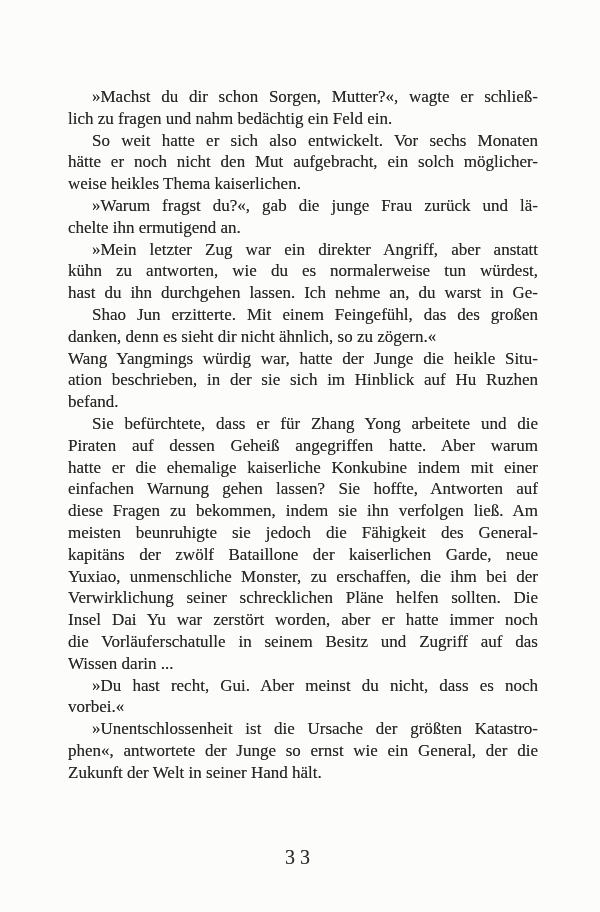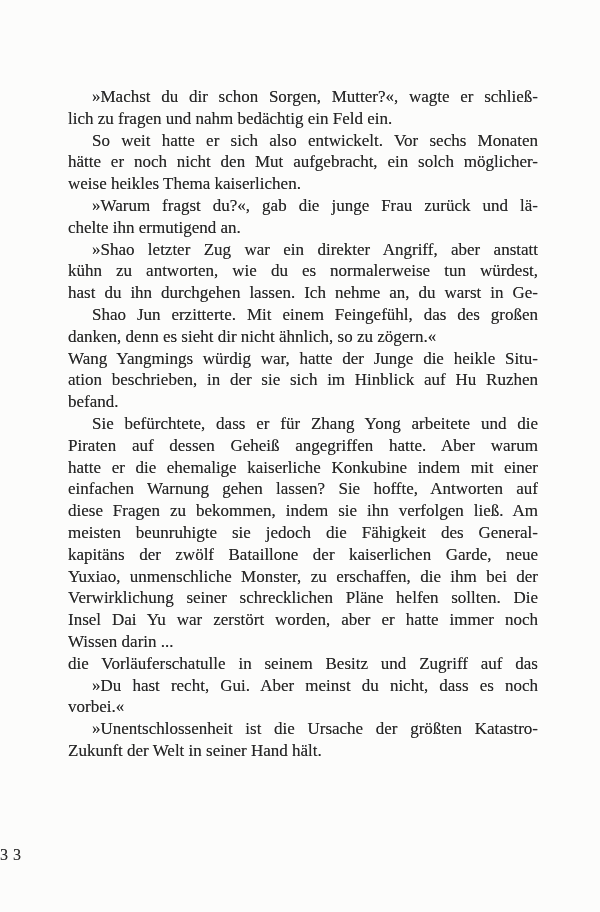--- a/index.html
+++ b/index.html
@@ -41,57 +41,59 @@
   .line.indent {
     text-indent: 24px;
   }
   .italic {
   }
   .folio {
     position: absolute;
     left: 0;
     top: 846px;
     width: 600px;
-    font-size: 16px;
+    text-align: center;
+    font-size: 20px;
     letter-spacing: 5px;
     color: #2e2e2e;
     text-shadow: 0 0 0.4px rgba(40,40,40,0.5);
   }
 </style>
 </head>
 <body>
 
 <div class="page">
   <main class="text-block">
       <div class="line indent just"><span>»Machst du dir schon Sorgen, Mutter?«, wagte er schließ-</span></div>
       <div class="line"><span>lich zu fragen und nahm bedächtig ein Feld ein.</span></div>
       <div class="line indent just"><span>So weit hatte er sich also entwickelt. Vor sechs Monaten</span></div>
       <div class="line just"><span>hätte er noch nicht den Mut aufgebracht, ein solch möglicher-</span></div>
       <div class="line"><span>weise heikles Thema kaiserlichen.</span></div>
       <div class="line indent just"><span>»Warum fragst du?«, gab die junge Frau zurück und lä-</span></div>
       <div class="line"><span>chelte ihn ermutigend an.</span></div>
-      <div class="line indent just"><span>»Shao letzter Zug war ein direkter Angriff, aber anstatt</span></div>
+      <div class="line indent just"><span>»Mein letzter Zug war ein direkter Angriff, aber anstatt</span></div>
       <div class="line just"><span>kühn zu antworten, wie du es normalerweise tun würdest,</span></div>
       <div class="line just"><span>hast du ihn durchgehen lassen. Ich nehme an, du warst in Ge-</span></div>
       <div class="line indent just"><span>Shao Jun erzitterte. Mit einem Feingefühl, das des großen</span></div>
       <div class="line"><span>danken, denn es sieht dir nicht ähnlich, so zu zögern.«</span></div>
       <div class="line just"><span>Wang Yangmings würdig war, hatte der Junge die heikle Situ-</span></div>
       <div class="line just"><span>ation beschrieben, in der sie sich im Hinblick auf Hu Ruzhen</span></div>
       <div class="line"><span>befand.</span></div>
       <div class="line indent just"><span>Sie befürchtete, dass er für Zhang Yong arbeitete und die</span></div>
       <div class="line just"><span>Piraten auf dessen Geheiß angegriffen hatte. Aber warum</span></div>
       <div class="line just"><span>hatte er die ehemalige kaiserliche Konkubine indem mit einer</span></div>
       <div class="line just"><span>einfachen Warnung gehen lassen? Sie hoffte, Antworten auf</span></div>
       <div class="line just"><span>diese Fragen zu bekommen, indem sie ihn verfolgen ließ. Am</span></div>
       <div class="line just"><span>meisten beunruhigte sie jedoch die Fähigkeit des General-</span></div>
       <div class="line just"><span>kapitäns der zwölf Bataillone der kaiserlichen Garde, neue</span></div>
       <div class="line just"><span class="italic">Yuxiao</span><span>, unmenschliche Monster, zu erschaffen, die ihm bei der</span></div>
       <div class="line just"><span>Verwirklichung seiner schrecklichen Pläne helfen sollten. Die</span></div>
       <div class="line just"><span>Insel Dai Yu war zerstört worden, aber er hatte immer noch</span></div>
+      <div class="line just"><span>die Vorläuferschatulle in seinem Besitz und Zugriff auf das</span></div>
       <div class="line"><span>Wissen darin ...</span></div>
-      <div class="line just"><span>die Vorläuferschatulle in seinem Besitz und Zugriff auf das</span></div>
       <div class="line indent just"><span>»Du hast recht, Gui. Aber meinst du nicht, dass es noch</span></div>
       <div class="line"><span>vorbei.«</span></div>
       <div class="line indent just"><span>»Unentschlossenheit ist die Ursache der größten Katastro-</span></div>
+      <div class="line just"><span>phen«, antwortete der Junge so ernst wie ein General, der die</span></div>
       <div class="line"><span>Zukunft der Welt in seiner Hand hält.</span></div>
     </main>
   <footer class="folio">33</footer>
 </div>
 
 </body></html>

